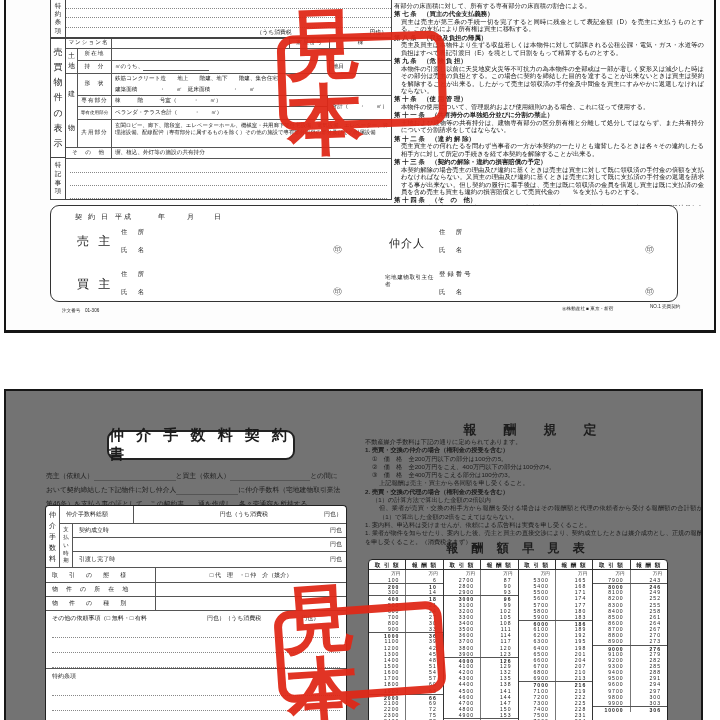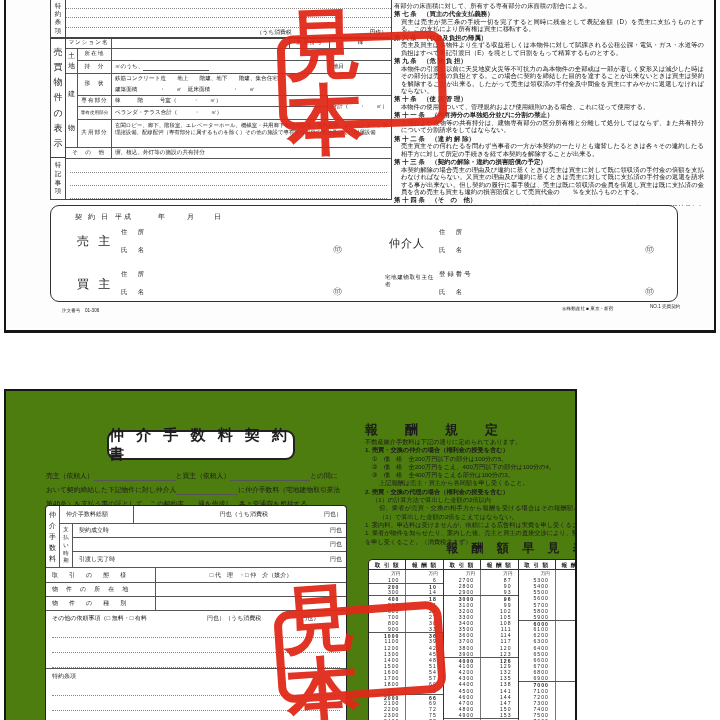--- a/index.html
+++ b/index.html
@@ -1,20 +1,20 @@
 <!DOCTYPE html>
 <html><head>
 <meta charset="utf-8">
 <style>
 *{margin:0;padding:0;box-sizing:border-box;font-family:"Liberation Sans","DejaVu Sans",sans-serif;}
 body{background:#fff;}
 .canvas{position:relative;width:720px;height:720px;background:#fff;overflow:hidden;color:#1c1c1c;}
 .doc{position:absolute;background:#fdfdfd;overflow:hidden;}
 .doc1{left:4px;top:0;width:712px;height:333px;border-left:2px solid #161616;border-right:2px solid #161616;border-bottom:3px solid #161616;}
-.doc2{left:4px;top:389px;width:573px;height:331px;border:2px solid #161616;border-bottom:none;background:#4d7c0f;text-decoration:underline;}
+.doc2{left:4px;top:389px;width:699px;height:331px;border:2px solid #161616;border-bottom:none;background:#737373;text-decoration:underline;}
 .vcell{display:flex;flex-direction:column;align-items:center;justify-content:space-around;text-align:center;}
 .vcell span{display:block;line-height:1;}
 .ul{border-bottom:1px solid #555;height:8px;display:inline-block;}
 .dotrow{border-bottom:1px dotted #888;}
 
 .tokuyaku{position:absolute;left:44px;top:0;width:342px;height:38px;border:1px solid #444;border-top:none;display:flex;background:#fff;}
 .tk-lbl{width:15px;border-right:1px solid #444;font-size:6.5px;padding:2px 0;}
 .tk-rows{flex:1;display:flex;flex-direction:column;}
 .tk-rows .dotrow{height:9.4px;}
 .tk-tax{height:9.5px;display:flex;justify-content:flex-end;align-items:center;font-size:5.8px;padding-right:4px;}
@@ -75,21 +75,21 @@
 .yen{margin-left:auto;font-size:6px;}
 .ls11{letter-spacing:11px;}
 .ls8{letter-spacing:8px;}
 .otherblk{border-bottom:1px solid #555;padding:3px 6px 0 6px;}
 .otherline{font-size:6px;display:flex;white-space:nowrap;}
 .otherblk .dotrow{height:15px;}
 .tokublk{padding:3px 6px 0 6px;}
 .tokublk .t2toku{font-size:6px;}
 .tokublk .dotrow{height:15px;}
 
-.regtitle{position:absolute;left:359px;top:30px;width:337px;font-size:13px;font-weight:bold;letter-spacing:7px;}
+.regtitle{position:absolute;left:359px;top:30px;width:337px;text-align:center;font-size:13px;font-weight:bold;letter-spacing:7px;}
 #reglines{position:absolute;left:359px;top:47px;width:338px;}
 .rl{font-size:6.2px;line-height:8.3px;text-align:justify;}
 .rl.b{font-weight:bold;}
 .quicktitle{position:absolute;left:362px;top:149px;width:300px;text-align:center;font-size:12px;font-weight:bold;letter-spacing:5px;}
 #feetable{position:absolute;left:362px;top:168px;width:300px;height:166px;border:1.5px solid #222;border-radius:4px;display:flex;background:#fff;overflow:hidden;}
 .fee-pair{flex:1;display:flex;flex-direction:column;overflow:hidden;}
 .fee-pair + .fee-pair{border-left:1.5px solid #333;}
 .fee-head{display:flex;border-bottom:1px solid #333;height:10px;font-weight:bold;}
 .fee-head span{flex:1;text-align:center;font-size:5.6px;line-height:10px;letter-spacing:1px;}
 .fee-head span + span{border-left:1px solid #333;}

